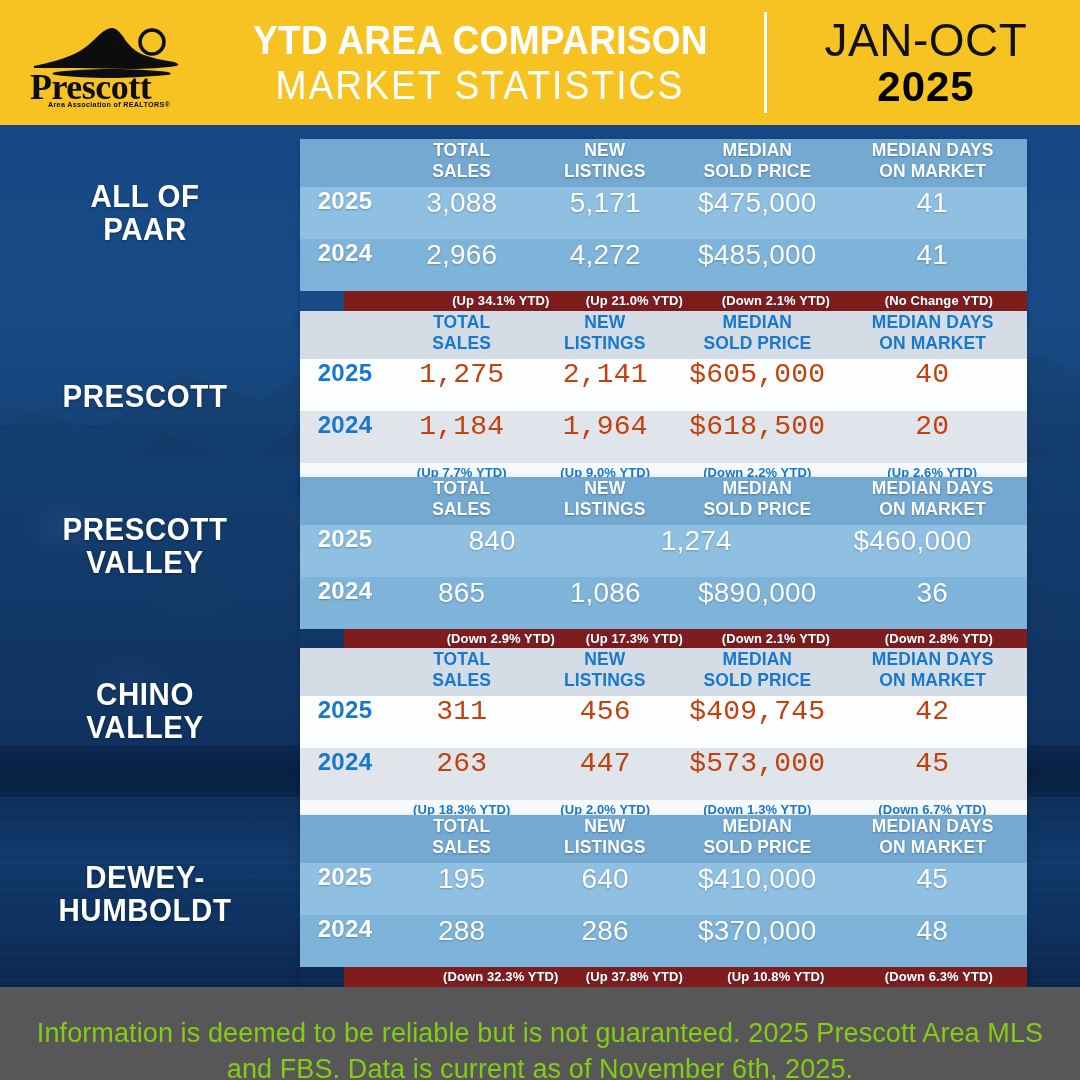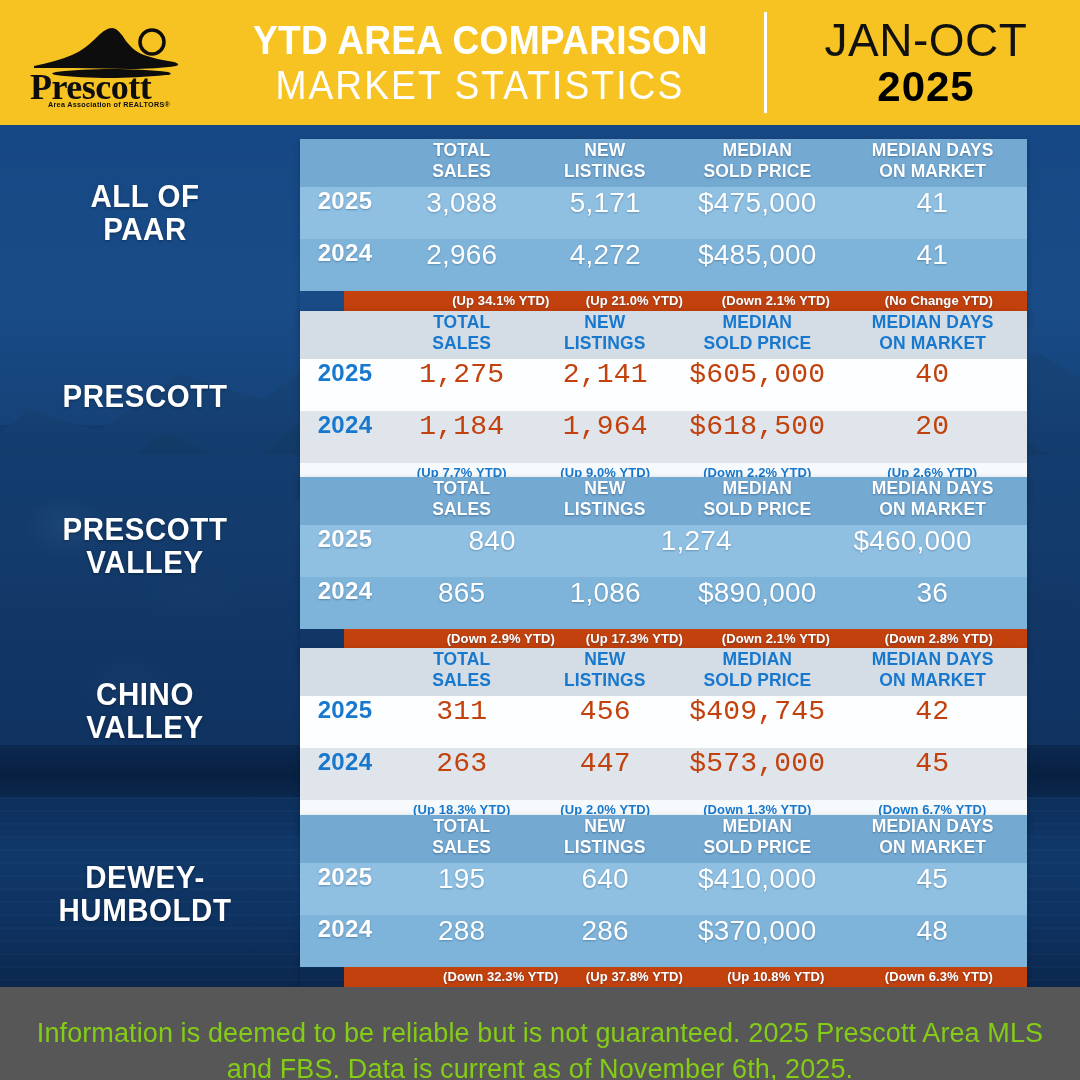--- a/index.html
+++ b/index.html
@@ -148,21 +148,21 @@
   }
   .yr-txt{ font-weight:bold; font-size:24px; letter-spacing:.3px; }
   .val-txt{ font-weight:400; font-size:28px; letter-spacing:.2px; }
   .ft-txt{ font-weight:bold; font-size:13px; letter-spacing:.1px; }
 
   
   .v-blue .tbl-head{ background:#74a9d2; }
   .v-blue .tbl-head .hd-txt{ color:#ffffff; text-shadow:0 1px 2px rgba(20,60,100,.45); }
   .v-blue .r-2025{ background:#8fc0e2; }
   .v-blue .r-2024{ background:#7fb4da; }
-  .v-blue .tbl-foot{ background:#c2410c;margin-left:44px; }
+  .v-blue .tbl-foot{ background:#7f1d1d;margin-left:44px; }
   .v-blue .yr-txt{ color:#ffffff; text-shadow:0 1px 2px rgba(20,60,100,.4); }
   .v-blue .val-txt{ color:#ffffff; text-shadow:0 1px 2px rgba(20,60,100,.35); }
   .v-blue .ft-txt{ color:#ffffff; text-shadow:0 1px 2px rgba(20,60,100,.4); }
 
   
   .v-light .tbl-head{ background:#d4dde6; }
   .v-light .tbl-head .hd-txt{ color:#1878cd; }
   .v-light .r-2025{ background:#fdfeff; }
   .v-light .r-2024{ background:#dfe5eb; }
   .v-light .tbl-foot{ background:#f7fafc; }

